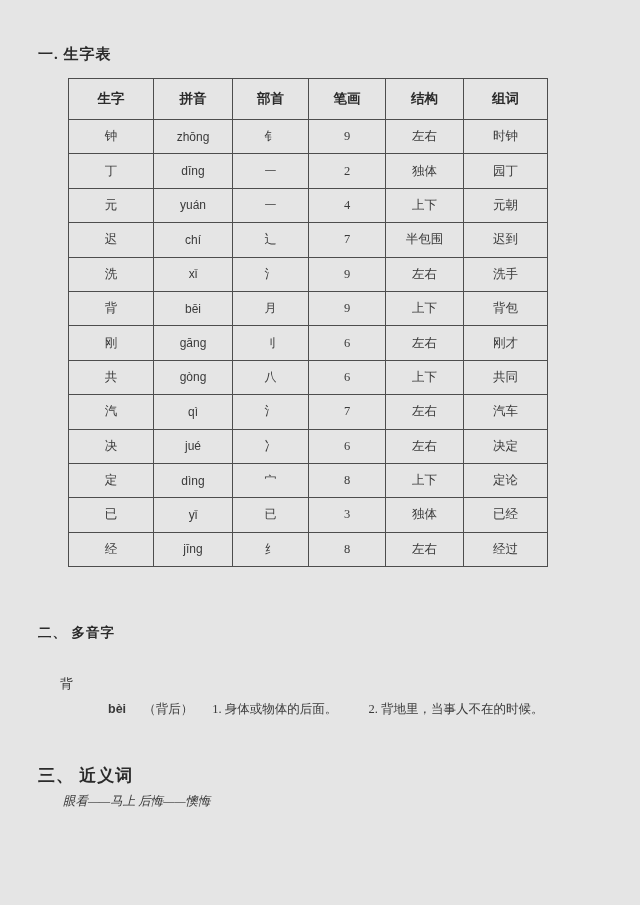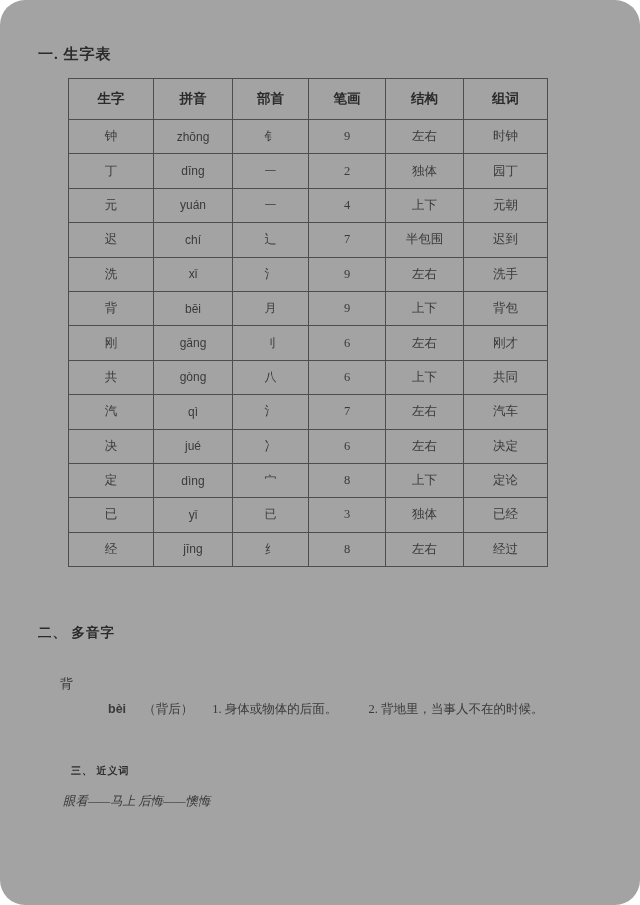--- a/index.html
+++ b/index.html
@@ -11,34 +11,33 @@
     width: 640px;
     height: 905px;
     position: relative;
     font-family: "Liberation Serif", "DejaVu Serif", serif;
     color: #333333;
     overflow: hidden;
   }
   .page {
     position: absolute;
     inset: 0;
-    background: #a3a3a3;
-    border-radius: 25px;
+    background: #e5e5e5;
   }
   .sec-title {
     position: absolute;
     font-size: 15px;
     font-weight: bold;
     color: #2b2b2b;
     letter-spacing: 1px;
     white-space: nowrap;
   }
   #title-1 { left: 38px; top: 45px; }
   #title-2 { left: 38px; top: 624px; font-size: 13.5px; }
-  #title-3 { left: 38px; top: 764px; font-size: 10px; margin-left: 33px; }
+  #title-3 { left: 38px; top: 764px; font-size: 17px; }
 
   table.vocab {
     position: absolute;
     left: 68px;
     top: 78px;
     border-collapse: collapse;
     table-layout: fixed;
     width: 479px;
   }
   table.vocab th, table.vocab td {

